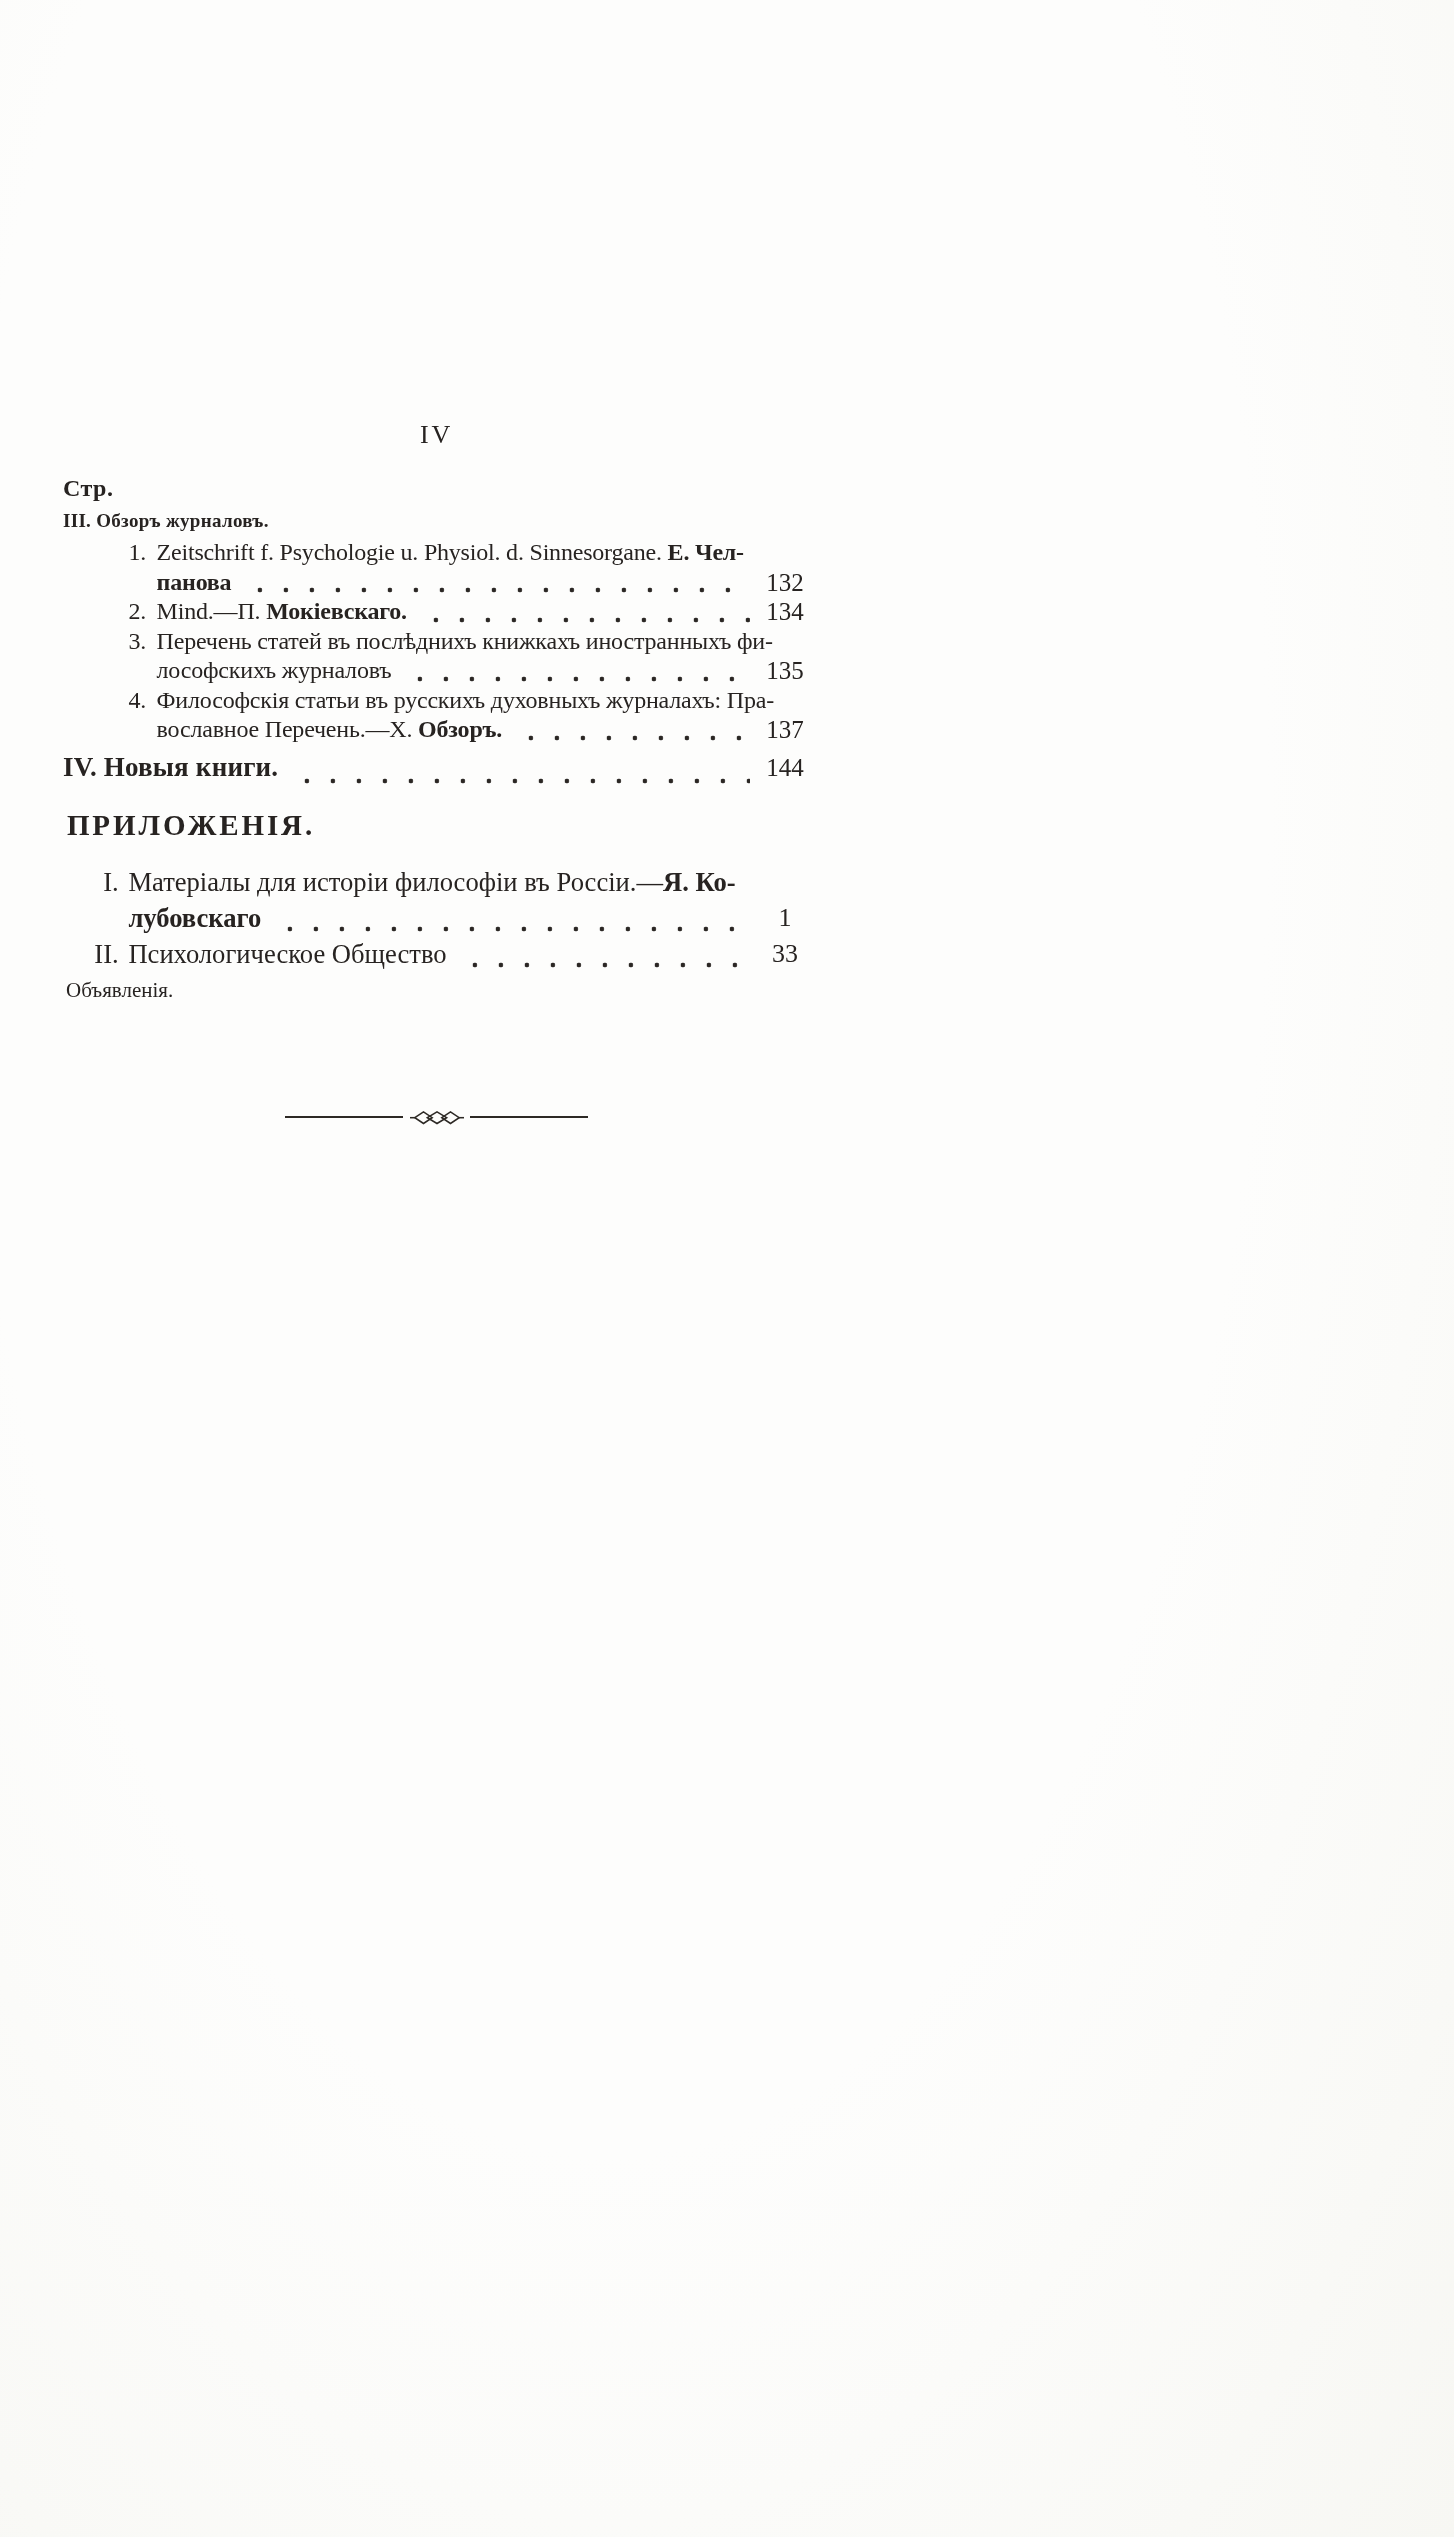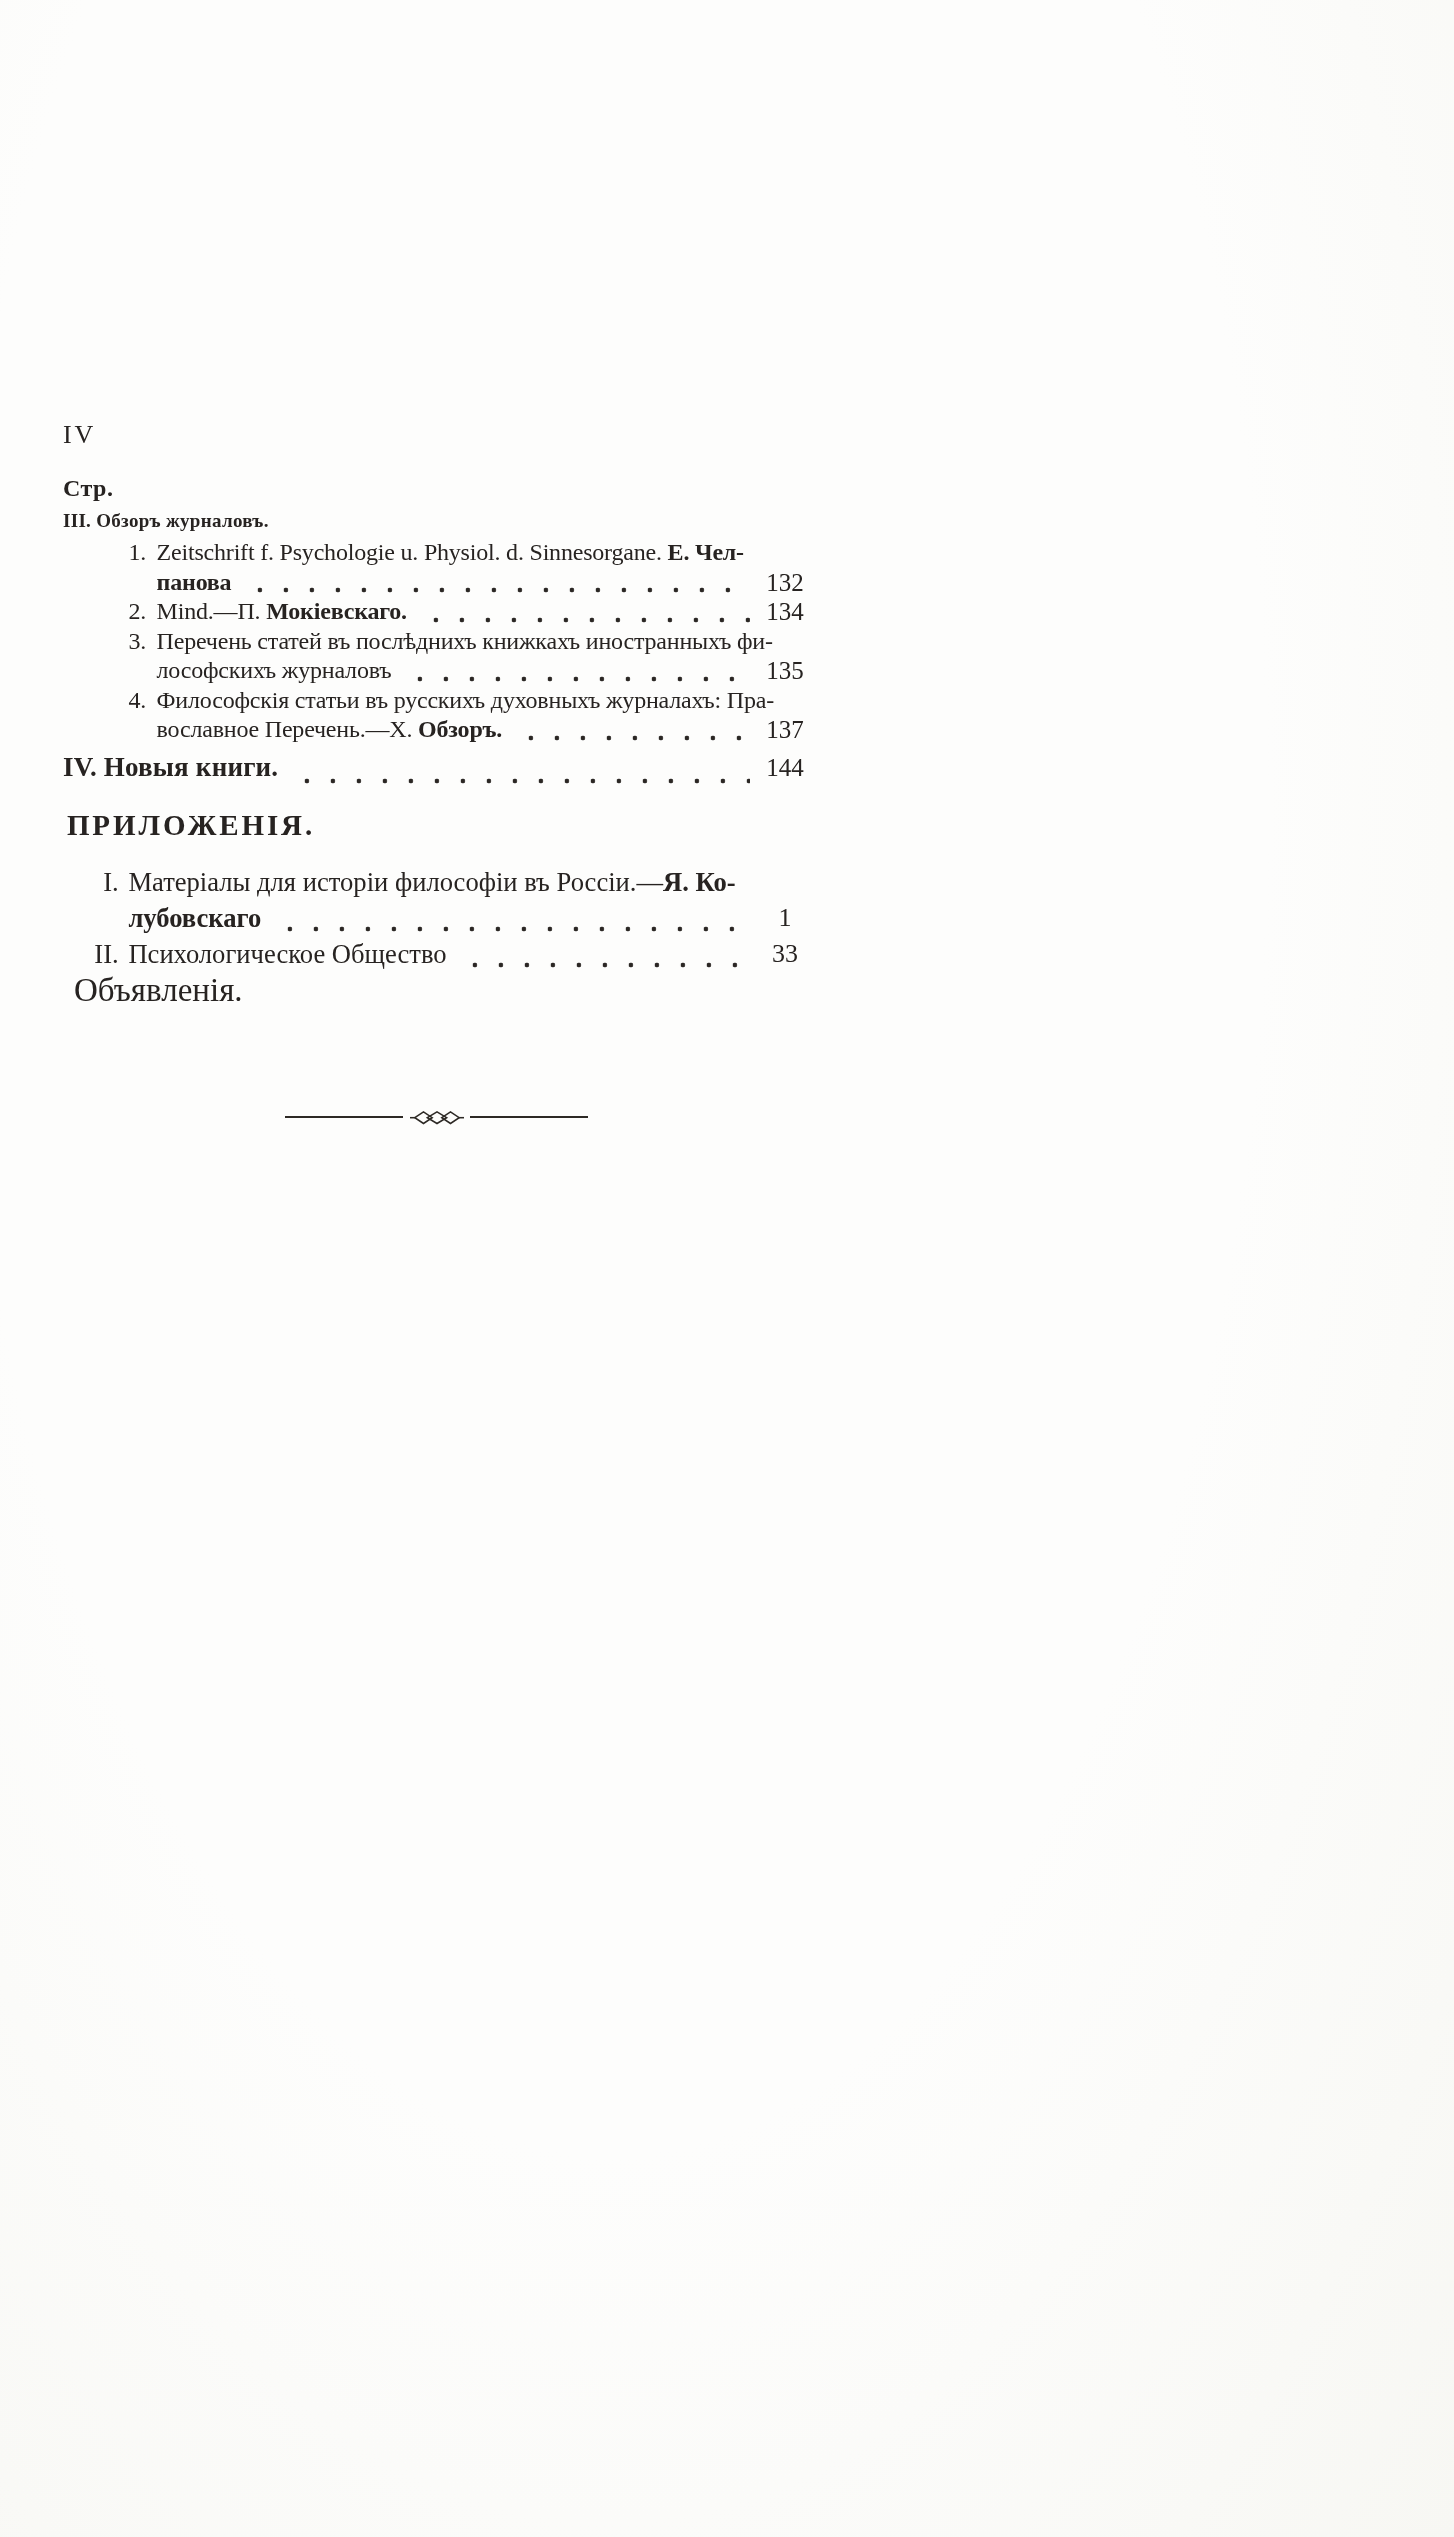--- a/index.html
+++ b/index.html
@@ -8,21 +8,21 @@
     position:relative;
     width:1454px;height:2538px;
     margin:0 auto;
     background: radial-gradient(ellipse at 42% 32%, #fdfdfc 55%, #f7f7f3 100%);
     font-family:"Liberation Serif","DejaVu Serif",serif;
     color:#272321;
     overflow:hidden;
   }
   .content{position:absolute;left:63px;top:0;width:747px;}
 
-  .folio{margin-top:420px;text-align:left;font-size:26px;line-height:29px;letter-spacing:2.9px;}
+  .folio{margin-top:420px;text-align:center;font-size:26px;line-height:29px;letter-spacing:2.9px;}
   .colhead{margin-top:25px;text-align:left;font-weight:600;font-size:24px;line-height:29px;letter-spacing:0.5px;}
 
   .toc-heading{font-size:19px;font-weight:700;line-height:35px;letter-spacing:0.3px;}
 
   .entry{display:flex;margin-left:58px;font-size:24px;line-height:29.5px;letter-spacing:-0.2px;}
   .num{flex:0 0 25px;text-align:right;margin-right:10.6px;}
   .ebody{flex:1 1 auto;min-width:0;}
   .t{white-space:nowrap;}
   .b{font-weight:700;}
   .row{display:flex;}
@@ -35,21 +35,21 @@
     background-position:left 3.9px bottom 1.9px;
   }
 
   .nb{font-size:27px;font-weight:700;line-height:39px;margin-top:3.9px;letter-spacing:0.2px;}
 
   .app-heading{margin-top:18px;margin-left:3.9px;font-size:29px;line-height:41px;letter-spacing:2.9px;font-weight:700;}
   .app-block{margin-top:17.4px;font-size:26.6px;line-height:36px;}
   .app-entry{display:flex;margin-left:7.7px;}
   .anum{flex:0 0 48px;text-align:right;margin-right:9.7px;}
   .app-block .pg{font-size:26px;}
-  .announce{margin-left:11px;font-size:33px;line-height:36px;}
+  .announce{margin-left:3px;font-size:21px;line-height:36px;}
 
   .divider{margin-top:101px;display:flex;justify-content:center;align-items:center;}
   .rule{width:118px;border-top:2.4px solid #2d2925;height:0;}
   .orn{display:flex;align-items:center;margin:0 6.8px;}
 </style>
 </head>
 <body>
 
 <div class="page">
   <div class="content">

